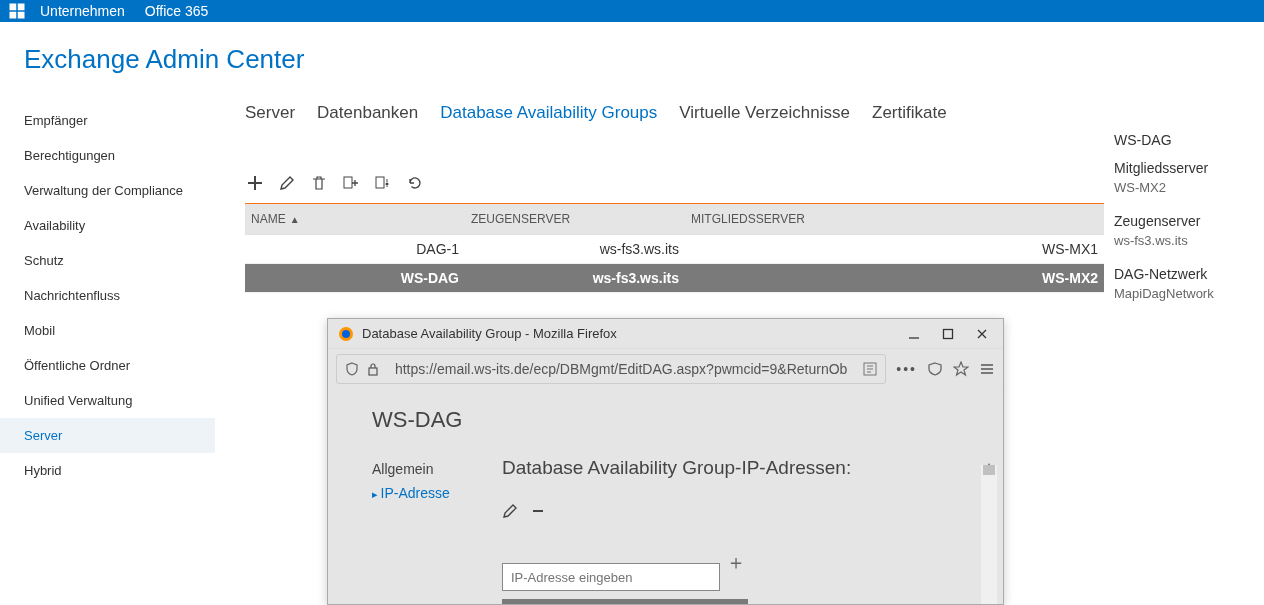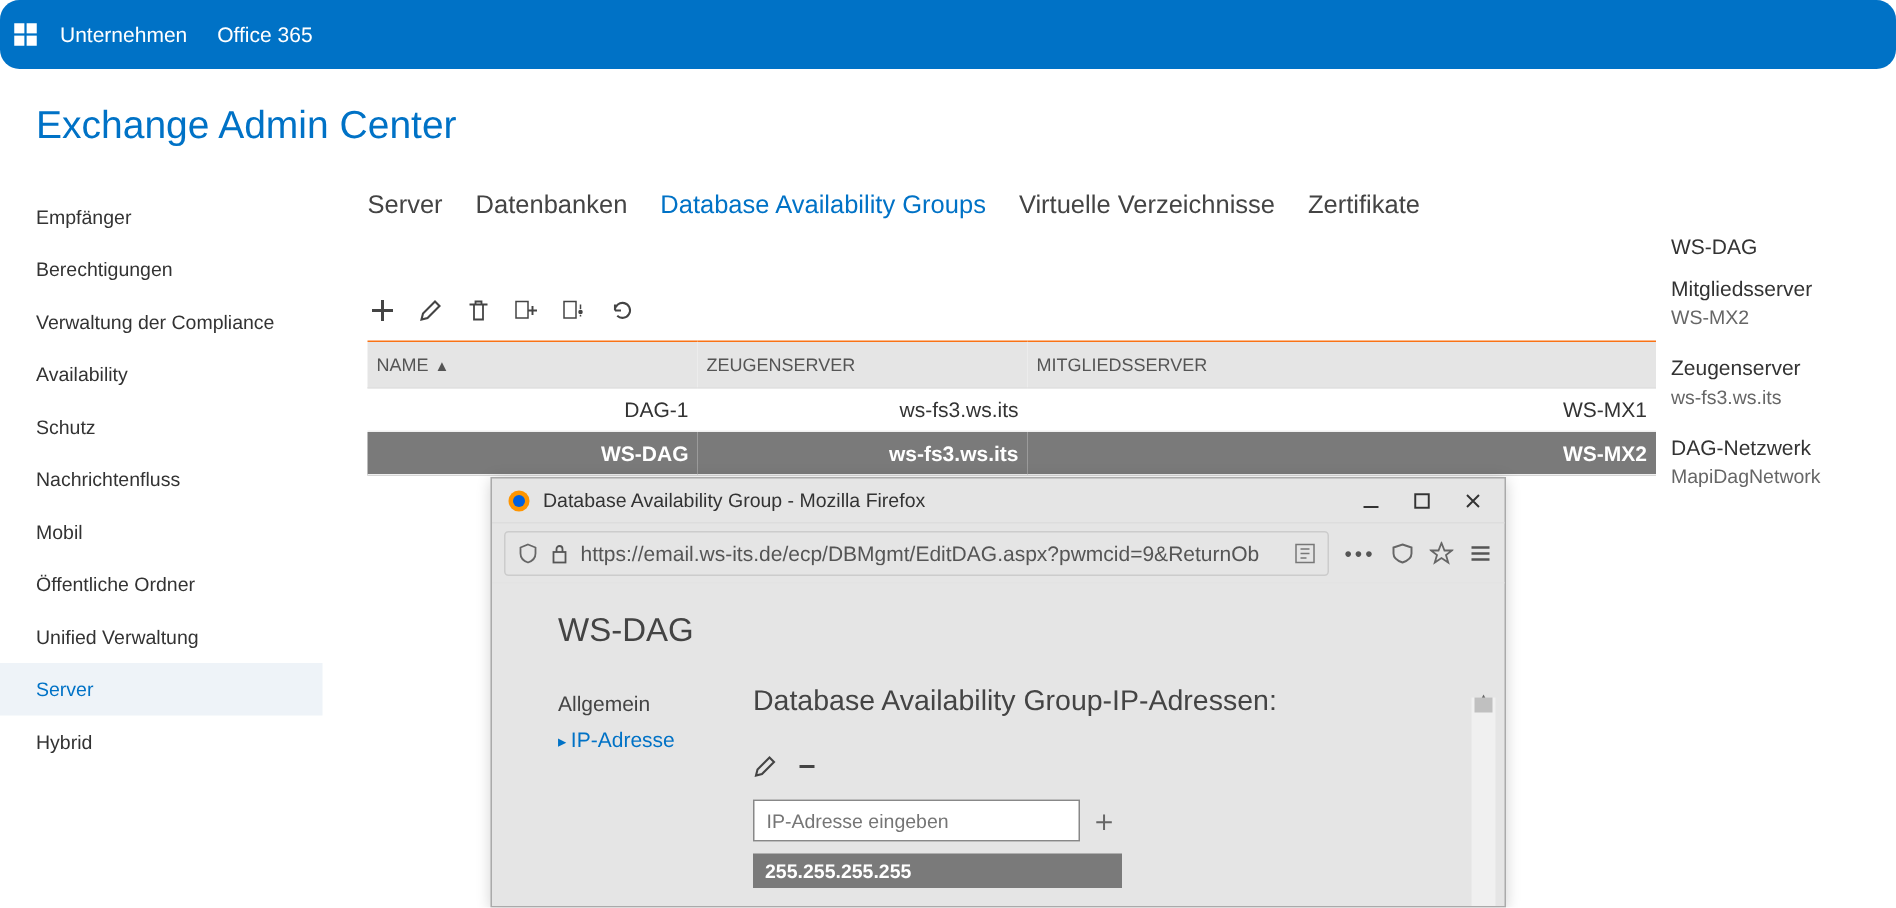--- a/index.html
+++ b/index.html
@@ -1,17 +1,17 @@
 <!DOCTYPE html>
 <html><head>
 <meta charset="utf-8">
 <style>
   * { box-sizing: border-box; margin: 0; padding: 0; }
   body { font-family: "Segoe UI", Arial, sans-serif; font-size: 14px; color: #333; background: #fff; width: 1264px; height: 605px; overflow: hidden; position: relative; }
-  .topbar { background: #0072c6; height: 46px; display: flex; align-items: center; padding-left: 8px; color: #fff; border-radius: 13px; }
+  .topbar { background: #0072c6; height: 22px; display: flex; align-items: center; padding-left: 8px; color: #fff; }
   .topbar .ologo { width: 18px; height: 18px; margin-right: 14px; }
   .topbar a { color: #fff; text-decoration: none; margin-right: 20px; font-size: 14px; }
   .page-title { font-size: 26px; color: #0072c6; font-weight: 300; padding: 22px 0 10px 24px; }
   .layout { display: flex; }
   .leftnav { width: 215px; padding-left: 24px; padding-top: 18px; }
   .leftnav .item { padding: 10px 0; color: #333; cursor: pointer; font-size: 13px; }
   .leftnav .item.active { color: #0072c6; background: #eef3f8; margin-left: -24px; padding-left: 24px; }
   .main { flex: 1; padding-top: 18px; padding-left: 30px; padding-right: 10px; }
   .subtabs { display: flex; gap: 22px; font-size: 17px; color: #444; margin-bottom: 50px; font-weight: 300; }
   .subtabs .tab { cursor: pointer; }
@@ -25,35 +25,35 @@
   table.grid tr.selected td { background: #7a7a7a; color: #fff; font-weight: 600; }
   .rightpane { width: 150px; padding-top: 35px; font-size: 14px; }
   .rightpane .htitle { color:#333; margin-top: 12px; }
   .rightpane .hval { color:#666; font-size:13px; margin-top:4px; }
   
   .popup { position: absolute; left: 327px; top: 318px; width: 677px; height: 287px; border: 1px solid #aaa; background: #e5e5e5; box-shadow: 0 2px 10px rgba(0,0,0,.2); display:flex; flex-direction:column; }
   .popup .titlebar { height: 30px; display:flex; align-items:center; padding: 0 4px 0 10px; border-bottom: 1px solid #ddd; font-size: 13px; color:#333; }
   .popup .titlebar .ffico { width:16px; height:16px; margin-right:8px; }
   .popup .titlebar .spacer { flex:1; }
   .popup .winbtn { width: 34px; height: 28px; display:flex; align-items:center; justify-content:center; cursor:pointer; }
-  .popup .addrbar { height: 40px; display:flex; align-items:center; padding: 0 8px; border-bottom: 1px solid #e3e3e3; gap:10px; font-size:14px; color:#555; }
+  .popup .addrbar { height: 40px; display:flex; align-items:center; padding: 0 8px; border-bottom: 1px solid #e3e3e3; gap:10px; font-size:14px; color:#555;text-align:center; }
   .popup .urlbox { flex:1; display:flex; align-items:center; gap:8px; border:1px solid #ccc; border-radius:3px; height:30px; padding: 0 8px; }
   .popup .urlbox .urltext { flex:1; white-space:nowrap; overflow:hidden; font-size:14px; color:#555;}
   .popup .content { flex:1; display:flex; padding: 18px 24px 0 44px; position:relative; overflow:hidden;}
   .popup .dagtitle { font-size: 22px; font-weight: 300; color:#444; margin-bottom: 24px; }
   .popup .leftmenu { width: 130px; }
   .popup .leftmenu .mitem { font-size: 14px; color:#444; padding:4px 0; cursor:pointer; }
   .popup .leftmenu .mitem.active { color:#0072c6; }
   .popup .leftmenu .mitem.active::before { content:"▸ "; color:#0072c6; font-size:11px;}
   .popup .formarea { flex:1; }
   .popup .formlabel { font-size: 19px; color:#444; margin-bottom: 24px; }
   .popup .minitb { display:flex; gap:12px; margin-bottom:14px; }
   .popup .minitb .mini { cursor:pointer; color:#444; }
   .popup .iprow { display:flex; align-items:center; gap:6px; margin-bottom:8px;}
-  .popup .ipinput { width: 218px; height:28px; border:1px solid #888; padding:0 8px; font-size:13px; color:#888;}
+  .popup .ipinput { width: 218px; height:28px; border:1px solid #888; padding:0 8px; font-size:13px; color:#888;margin-top:30px;}
   .popup .plusbtn { font-size:20px; color:#666; cursor:pointer; }
   .popup .iplist { width: 246px; }
   .popup .iplist .ipitem { background:#7a7a7a; color:#fff; font-weight:600; padding:4px 8px; font-size:13px;}
   .popup .vscroll { position:absolute; right:6px; top: 76px; bottom:0; width:16px; background:#f0f0f0; }
   .popup .vscroll .thumb { position:absolute; top:0; left:2px; width:12px; height:10px; background:#c0c0c0;}
   .popup .vscroll .upbtn { position:absolute; top:-6px; left:2px; width:12px; height:10px; font-size:10px; color:#666; text-align:center;}
   svg { display:block; }
 </style>
 </head>
 <body>

